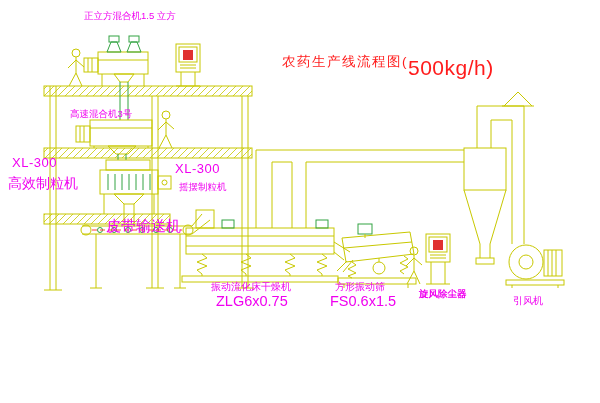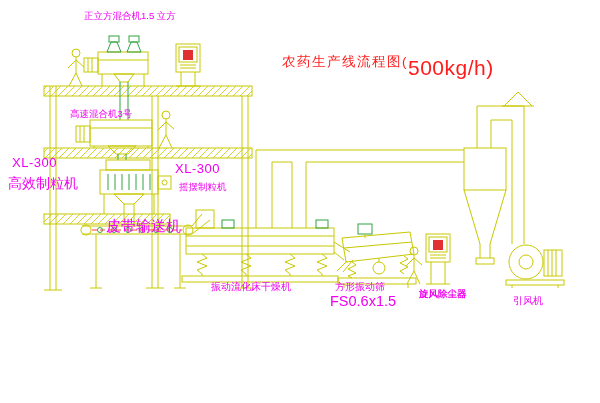--- a/index.html
+++ b/index.html
@@ -187,20 +187,21 @@
 
   <div class="lbl" style="left:12px;top:156px;font-size:13px;letter-spacing:0.5px;">XL-300</div>
   <div class="lbl" style="left:8px;top:176px;font-size:14px;">高效制粒机</div>
 
   <div class="lbl" style="left:175px;top:162px;font-size:13px;letter-spacing:0.5px;">XL-300</div>
   <div class="lbl" style="left:171px;top:182px;font-size:9.5px;margin-left:8px;">摇摆制粒机</div>
 
   <div class="lbl" style="left:106px;top:218px;font-size:15px;">皮带输送机</div>
 
   <div class="lbl" style="left:211px;top:282px;font-size:10px;text-align:center;">振动流化床干燥机</div>
+  <div class="lbl" style="left:216px;top:294px;font-size:14.5px;">ZLG6x0.75</div>
 
   <div class="lbl" style="left:335px;top:282px;font-size:10px;">方形振动筛</div>
   <div class="lbl" style="left:330px;top:294px;font-size:14.5px;">FS0.6x1.5</div>
 
   <div class="lbl" style="left:419px;top:289px;font-size:9.5px;font-weight:bold;">旋风除尘器</div>
   <div class="lbl" style="left:513px;top:296px;font-size:10px;">引风机</div>
 
 </div>
 
 </body></html>

